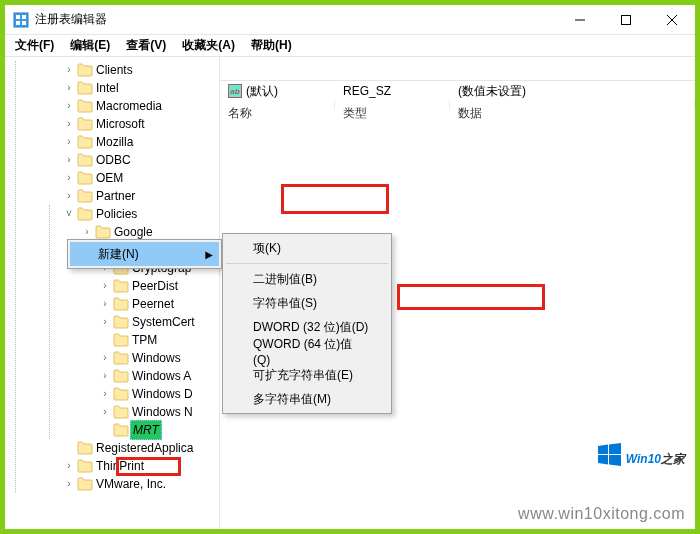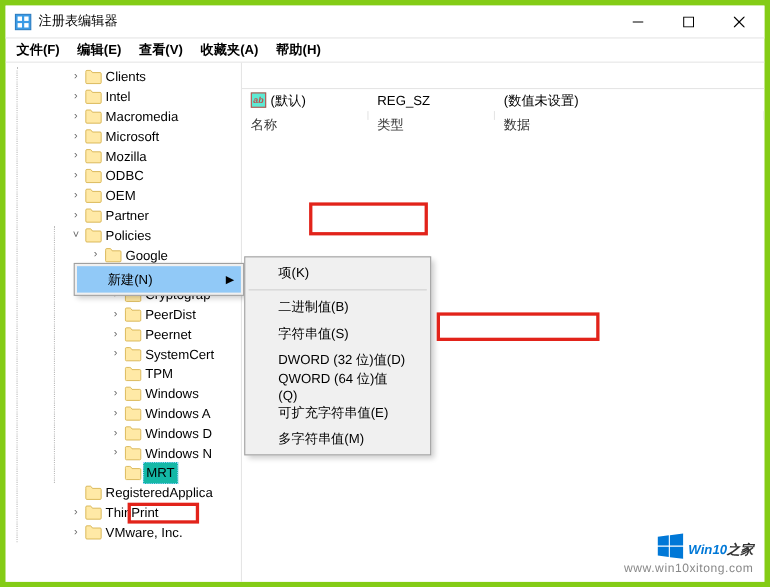--- a/index.html
+++ b/index.html
@@ -17,21 +17,21 @@
   .tree { width: 215px; border-right: 1px solid #e5e5e5; overflow: hidden; padding-top: 4px; position: relative; }
   .tree-inner { position: relative; }
   .tree ul { list-style: none; }
   .tree li { white-space: nowrap; position: relative; }
   .row { display: flex; align-items: center; height: 18px; line-height: 18px; cursor: default; position: relative; }
   .toggle { width: 12px; height: 12px; display: inline-flex; align-items: center; justify-content: center; margin-right: 2px; color: #666; font-size: 10px; position: relative; z-index: 2; }
   .toggle.empty { visibility: hidden; }
   .folder { width: 16px; height: 14px; margin-right: 3px; position: relative; z-index: 2; }
   .folder svg { width: 16px; height: 14px; display: block; }
   .label { position: relative; z-index: 2; }
-  .row.selected .label { background: #14b8a6; border: 1px dotted #99d1ff; padding: 0 2px; margin-left: -2px; }
+  .row.selected .label { background: #22c55e; border: 1px dotted #99d1ff; padding: 0 2px; margin-left: -2px; font-style: italic; }
   .listview { flex: 1; overflow: hidden; position: relative; }
   .cols { display: flex; height: 24px; border-bottom: 1px solid #e5e5e5; }
   .cols .col { padding: 4px 8px; border-right: 1px solid #e5e5e5; color: #333; margin-top: 44px; }
   .cols .col.name { width: 115px; }
   .cols .col.type { width: 115px; }
   .cols .col.data { flex: 1; }
   .lvrow { display: flex; height: 20px; align-items: center; }
   .lvrow .cell { padding: 2px 8px; display: flex; align-items: center; }
   .lvrow .cell.name { width: 115px; }
   .lvrow .cell.type { width: 115px; }
@@ -43,21 +43,21 @@
   .ctx .citem.active { background: #91c9f7; }
   .ctx .citem .arrow { position: absolute; right: 6px; color: #000; font-size: 10px; }
   .ctx .sep { height: 1px; background: #d0d0d0; margin: 3px 1px; }
   .highlight { position: absolute; border: 3px solid #e2231a; pointer-events: none; z-index: 60; }
   .hl-new { top: 179px; left: 276px; width: 108px; height: 30px; }
   .hl-dword { top: 279px; left: 392px; width: 148px; height: 26px; }
   .hl-mrt { top: 452px; left: 111px; width: 65px; height: 19px; }
   .watermark { position: absolute; right: 10px; bottom: 6px; z-index: 80; text-align: right; }
   .watermark .logo { display: flex; align-items: center; justify-content: flex-end; gap: 4px; }
   .watermark .logotxt { font-size: 24px; font-weight: 600; color: #333; font-style: italic; }
-  .watermark .url { font-size: 11px; color: #888; letter-spacing: 0.5px; }
+  .watermark .url { font-size: 16px; color: #888; letter-spacing: 0.5px; margin-top: 36px; }
   .winlogo { width: 26px; height: 26px; display: inline-block; }
   
   .tree-inner::before { content: ""; position: absolute; left: 10px; top: 0; bottom: 0; border-left: 1px dotted #bbb; }
   .lvl1::before { content: ""; position: absolute; left: -14px; top: 0; bottom: 0; border-left: 1px dotted #bbb; }
 </style>
 </head>
 <body>
 
 <div class="window">
 

